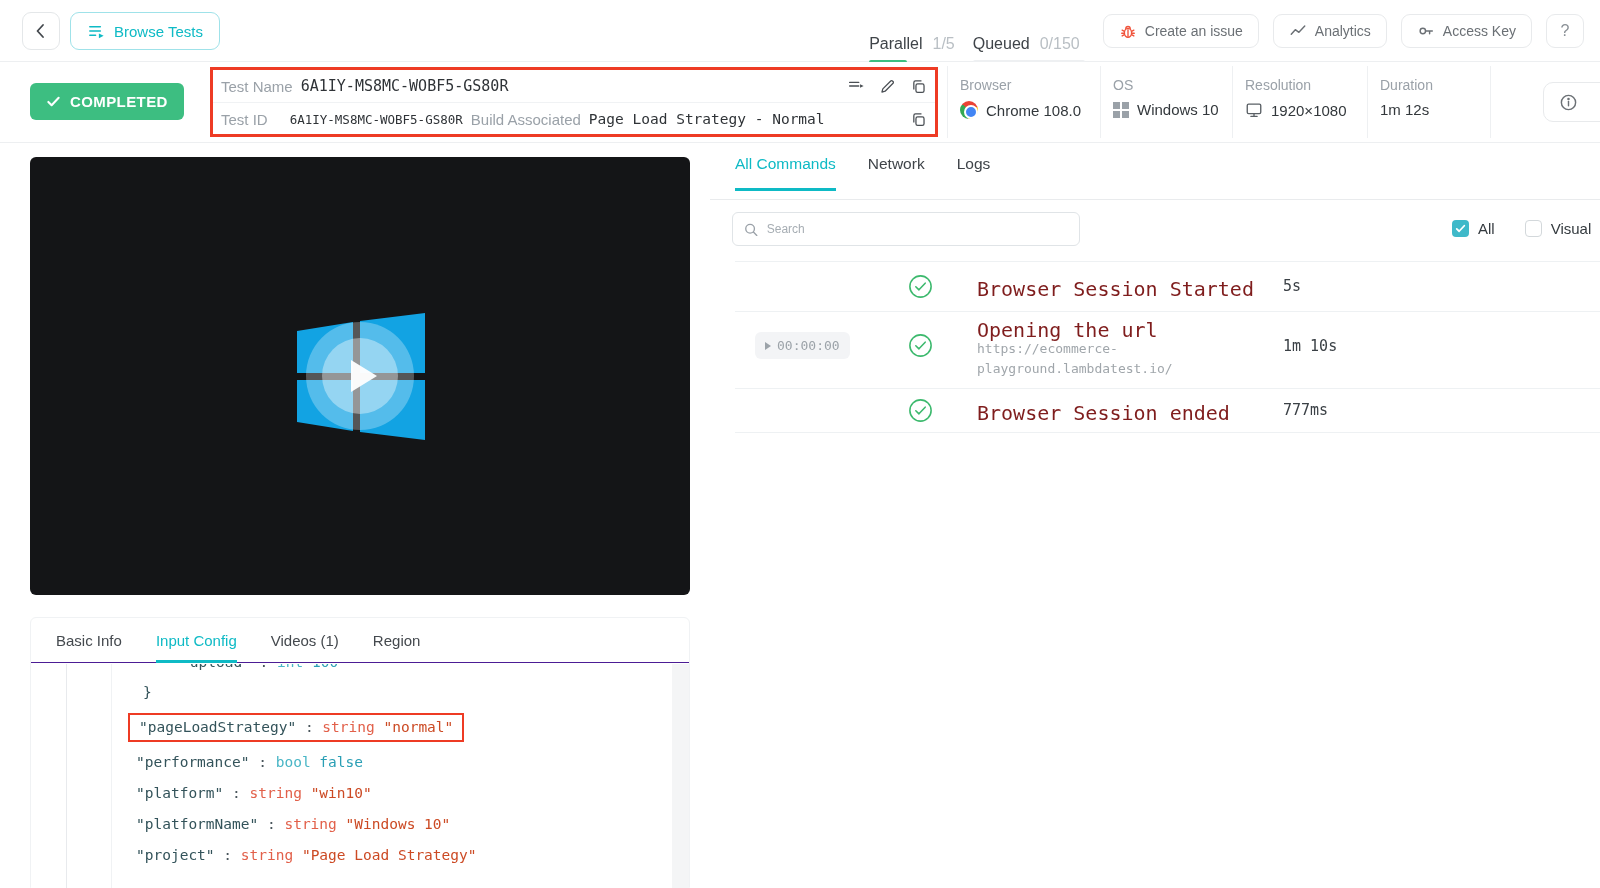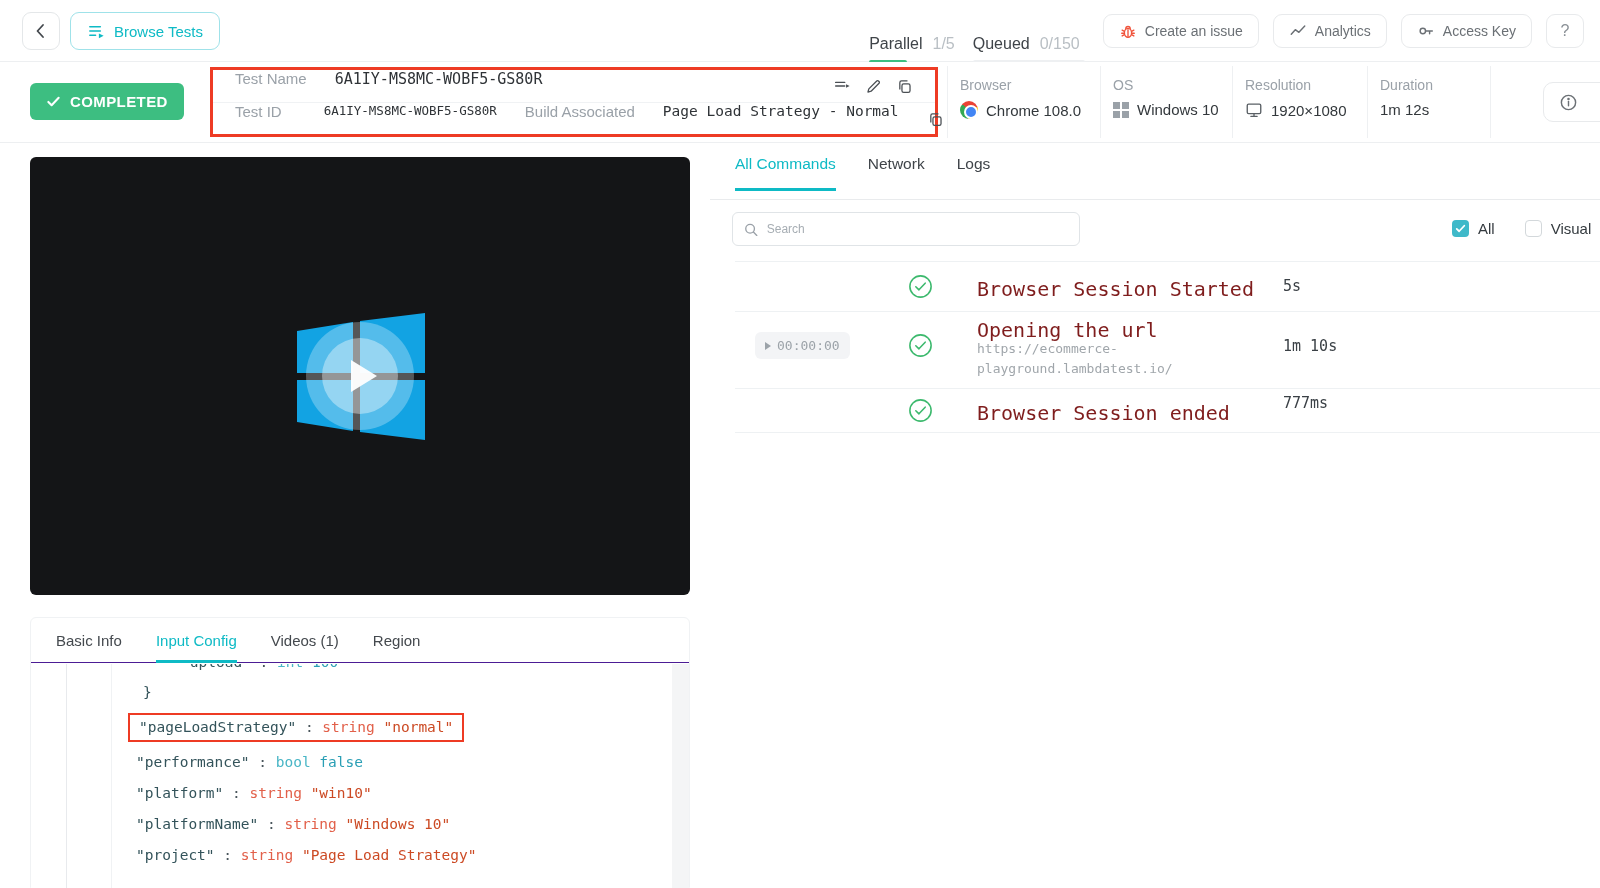--- a/index.html
+++ b/index.html
@@ -27,21 +27,21 @@
     display:flex; align-items:center; gap:8px; font-size:14px; color:#6b7075; cursor:pointer; white-space:nowrap; }
   .tb-btn.square { width:38px; padding:0; justify-content:center; color:#8a9096; font-size:16px; }
 
   
   .header { position:absolute; left:0; top:62px; width:1600px; height:81px; background:#fff;
     border-bottom:1px solid #edeff1; }
   .status-badge { position:absolute; left:30px; top:21px; height:37px; padding:0 16px; background:#3dbe81;
     border-radius:6px; color:#fff; font-weight:bold; font-size:15px; letter-spacing:.4px;
     display:flex; align-items:center; gap:9px; }
   .redbox { position:absolute; left:210px; top:5px; width:728px; height:70px; border:3px solid #ee3b24; background:#fff; }
-  .rb-row { height:32px; display:flex; padding:0 22px; gap:28px; }
+  .rb-row { height:32px; display:flex; align-items:center; padding:0 8px; gap:8px; }
   .rb-sep { height:1px; background:#f0f2f4; }
   .rb-label { color:#9aa1a8; font-size:15px; white-space:nowrap; }
   .rb-val { color:#2f3337; font-size:15px; white-space:nowrap; }
   .rb-val.small { font-size:12.5px; }
   .rb-icons { margin-left:auto; display:flex; align-items:center; gap:14px; }
   .icon-btn { background:none; border:none; cursor:pointer; display:flex; align-items:center; padding:0; }
   .hcol { position:absolute; top:0; height:80px; padding-top:15px; }
   .hcol-sep { position:absolute; top:4px; width:1px; height:72px; background:#eef0f2; }
   .hcol .hlab { color:#9aa1a8; font-size:14px; margin-bottom:8px; }
   .hcol .hval { color:#33383c; font-size:15px; display:flex; align-items:center; gap:8px; }
@@ -398,15 +398,15 @@
 <div class="cmd-sep" style="top:388px"></div>
 
 <div class="cmd-row mono" style="top:388px; height:44px">
   <span class="cmd-check" style="top:10px">
     <svg width="25" height="25" viewBox="0 0 24 24" fill="none" stroke="#3cb96d" stroke-width="1.5" stroke-linecap="round" stroke-linejoin="round">
         <circle cx="12" cy="12" r="10.2"></circle>
         <path d="M7.5 12.3 L10.5 15.2 L16.5 8.8"></path>
       </svg>
   </span>
   <span class="cmd-name" style="top:13px">Browser Session ended</span>
-  <span class="cmd-dur" style="top:6px">777ms</span>
+  <span class="cmd-dur" style="top:13px">777ms</span>
 </div>
 <div class="cmd-sep" style="top:432px"></div>
 
 </body></html>

